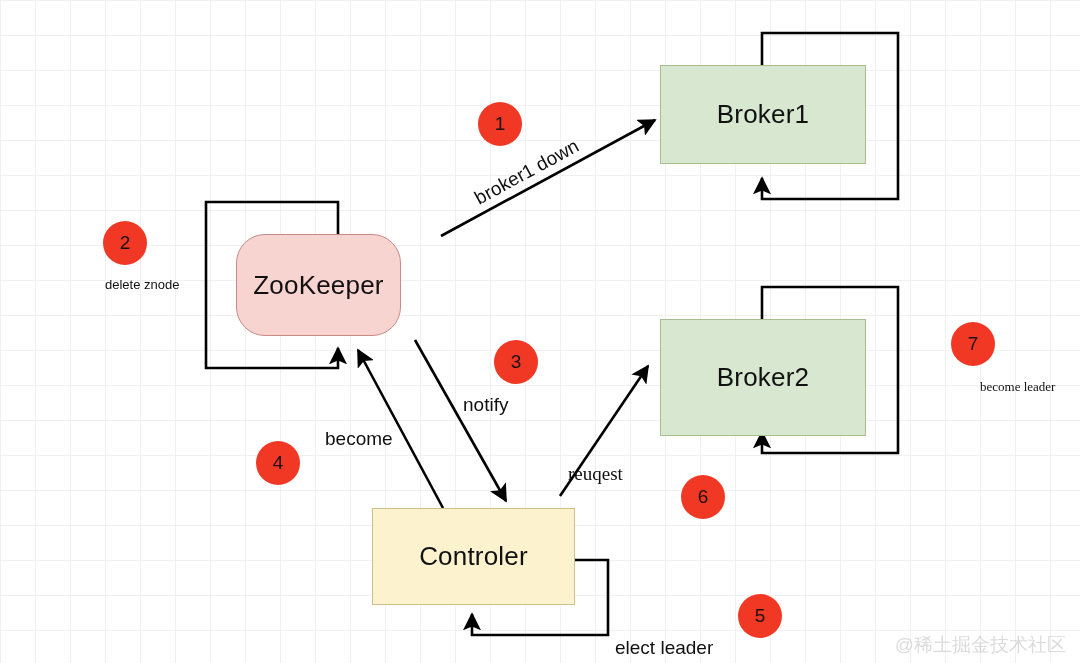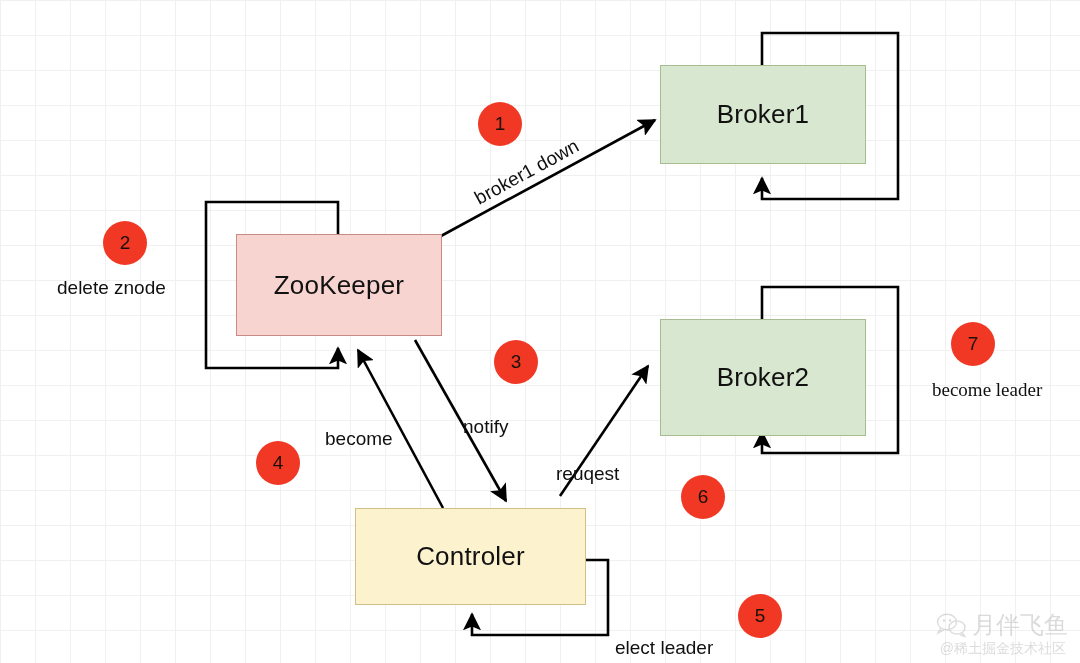--- a/index.html
+++ b/index.html
@@ -65,23 +65,24 @@
   }
   .edge-label {
     position: absolute;
     font-size: 19px;
     color: #101010;
     white-space: nowrap;
     font-family: "Liberation Sans", sans-serif;
   }
   .caption {
     position: absolute;
-    font-size: 19px;
+    font-size: 13px;
     color: #101010;
     white-space: nowrap;
+    margin-left: 48px;
   }
   .rot-label {
     transform-origin: left top;
   }
   #watermark {
     position: absolute;
     right: 12px;
     bottom: 6px;
     text-align: center;
     opacity: 0.30;
@@ -89,21 +90,21 @@
     pointer-events: none;
   }
   .wm-row1 {
     display: flex;
     align-items: center;
     gap: 6px;
     font-size: 24px;
     line-height: 1.1;
   }
   .wm-row2 {
-    font-size: 14px;
+    font-size: 19px;
     line-height: 1.2;
     margin-top: 2px;
     text-align: right;
     padding-right: 2px;
   }
 </style>
 </head>
 <body>
 
 <div id="canvas">
@@ -141,33 +142,33 @@
 
     <g>
       <line x1="443" y1="508" x2="358" y2="350" stroke="#000000" stroke-width="2.6" marker-end="url(#arrow)"></line>
     </g>
 
     <g>
       <line x1="560" y1="496" x2="648" y2="366" stroke="#000000" stroke-width="2.6" marker-end="url(#arrow)"></line>
     </g>
   </svg>
 
-  <div class="node node-zookeeper" style="left:236px; top:234px; width:206px; height:102px;">
+  <div class="node node-zookeeper" style="left:236px; top:234px; width:165px; height:102px;border-radius:29px;">
     <span>ZooKeeper</span>
   </div>
 
   <div class="node node-broker" style="left:660px; top:65px; width:206px; height:99px;">
     <span>Broker1</span>
   </div>
 
   <div class="node node-broker" style="left:660px; top:319px; width:206px; height:117px;">
     <span>Broker2</span>
   </div>
 
-  <div class="node node-controler" style="left:355px; top:508px; width:231px; height:97px;">
+  <div class="node node-controler" style="left:372px; top:508px; width:203px; height:97px;">
     <span>Controler</span>
   </div>
 
   <div class="badge" style="left:478px; top:102px;">
     <span>1</span>
   </div>
   <div class="badge" style="left:103px; top:221px;">
     <span>2</span>
   </div>
   <div class="badge" style="left:494px; top:340px;">
@@ -183,38 +184,27 @@
     <span>6</span>
   </div>
   <div class="badge" style="left:951px; top:322px;">
     <span>7</span>
   </div>
 
   <div class="edge-label rot-label" style="left:471px; top:190px; transform: rotate(-28.5deg);">broker1 down</div>
 
   <div class="caption" style="left:57px; top:277px;">delete znode</div>
 
-  <div class="edge-label" style="left:463px; top:416px;">notify</div>
+  <div class="edge-label" style="left:463px; top:394px;">notify</div>
 
   <div class="edge-label" style="left:325px; top:428px;">become</div>
 
-  <div class="edge-label" style="left:556px; top:463px;">reuqest</div>
+  <div class="edge-label" style="left:568px; top:463px;font-family:Liberation Serif, serif;">reuqest</div>
 
   <div class="edge-label" style="left:615px; top:597px;margin-top:40px;">elect leader</div>
 
   <div class="caption" style="left:932px; top:379px;font-family:Liberation Serif, serif;">become leader</div>
 
   <div id="watermark">
-    <div class="wm-row1">
-      <svg width="30" height="26" viewBox="0 0 30 26">
-        <ellipse cx="11" cy="10" rx="9.5" ry="7.8" fill="none" stroke="#8a8a8a" stroke-width="1.4"></ellipse>
-        <path d="M 5 16 L 2 21 L 7.5 18.2" fill="none" stroke="#8a8a8a" stroke-width="1.4"></path>
-        <circle cx="8" cy="8.6" r="1.25" fill="#8a8a8a"></circle>
-        <circle cx="14" cy="8.6" r="1.25" fill="#8a8a8a"></circle>
-        <ellipse cx="21" cy="15.5" rx="8" ry="6.6" fill="none" stroke="#8a8a8a" stroke-width="1.4"></ellipse>
-        <path d="M 26 20.5 L 28.6 24.4 L 24 22.6" fill="none" stroke="#8a8a8a" stroke-width="1.4"></path>
-      </svg>
-      <span>月伴飞鱼</span>
-    </div>
     <div class="wm-row2">@稀土掘金技术社区</div>
   </div>
 
 </div>
 
 </body></html>

